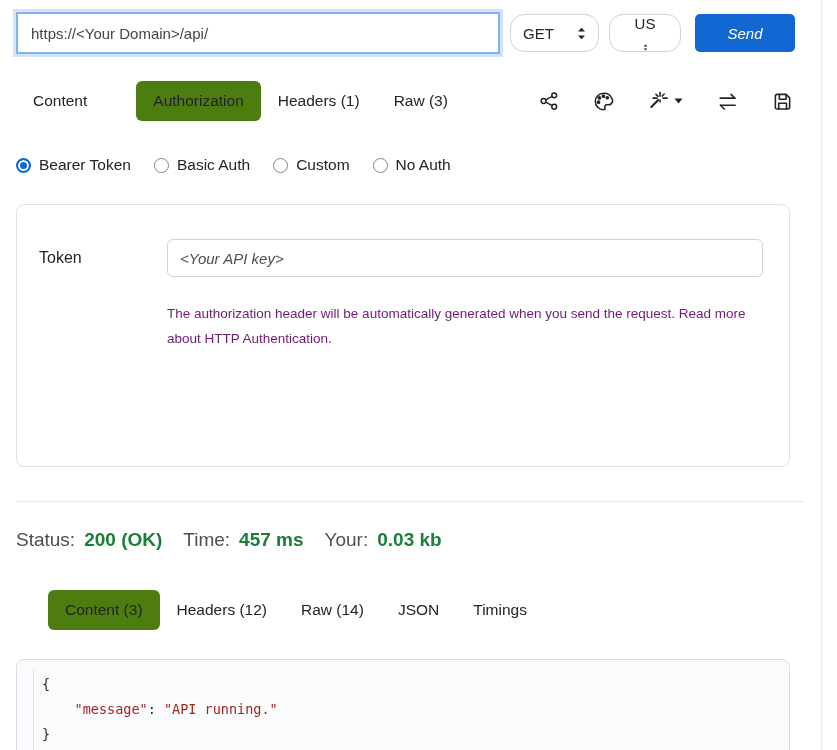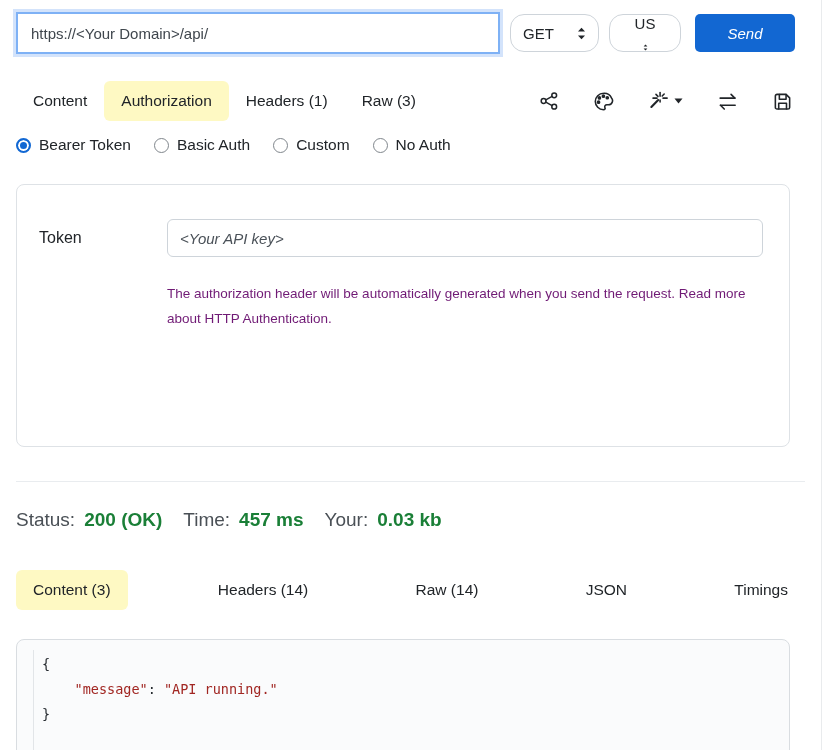--- a/index.html
+++ b/index.html
@@ -18,27 +18,27 @@
   .select:nth-of-type(2) { margin-left:10px; }
   .sel-method { margin-left:10px; width:89px; justify-content:space-between; }
   .sel-region { margin-left:11px; width:72px; justify-content:space-between;flex-direction:column; }
   .send-btn { margin-left:14px; width:100px; height:38px; border:none; border-radius:5px;
               background:#1267d2; color:#ffffff; font-size:15px; font-family:"Liberation Sans",sans-serif;
               cursor:pointer;font-style:italic; }
 
   
   .tabs-row { margin-top:24px; display:flex; align-items:center; height:42px; }
   .tab { padding:11px 17px; font-size:15.5px; border-radius:6px; cursor:pointer; white-space:nowrap; }
-  .tab.active { background:#fef9c3; }
+  .tab.active { background:#4d7c0f;margin-left:32px; }
   .toolbar { margin-left:auto; margin-right:12px; display:flex; align-items:center; gap:34px; }
   .tool-btn { display:flex; align-items:center; gap:5px; cursor:pointer; background:none; border:none; }
   .tool-btn svg { display:block; }
 
   
-  .auth-options { margin-top:12px; display:flex; align-items:center; gap:23px; height:22px; }
+  .auth-options { margin-top:32px; display:flex; align-items:center; gap:23px; height:22px; }
   .radio-option { display:flex; align-items:center; gap:8px; font-size:15.5px; cursor:pointer; }
   .radio { width:15px; height:15px; border-radius:50%; border:1px solid #80868c; background:#fff; flex:0 0 auto; }
   .radio.checked { border:2px solid #1268d3; background:#1268d3; box-shadow:inset 0 0 0 2px #ffffff; }
 
   
   .token-card { margin-top:28px; width:774px; height:263px; border:1px solid #dee2e6; border-radius:8px;
                 padding:34px 26px 0 22px; }
   .token-row { display:flex; align-items:center; }
   .token-label { width:128px; font-size:16px; color:#212529; flex:0 0 auto; }
   .token-input { flex:1; height:38px; border:1px solid #ced4da; border-radius:6px; padding:0 12px;
@@ -46,21 +46,21 @@
   .token-help { margin-left:128px; margin-top:24px; width:592px; font-size:13.5px; line-height:25px; color:#701a75; }
 
   .divider { margin-top:34px; border:none; border-top:1px solid #e9ecef; width:100%; }
 
   
   .status-bar { margin-top:27px; display:flex; align-items:baseline; font-size:19px; height:24px; }
   .status-label { color:#4a5056; margin-right:9px; }
   .status-value { color:#1a7f37; font-weight:700; margin-right:21px; }
 
   
-  .response-tabs { margin-top:35px; display:flex; align-items:center; height:43px;justify-content:space-between; }
+  .response-tabs { margin-top:35px; display:flex; align-items:center; height:43px; }
 
   
   .code-block { margin-top:28px; width:774px; height:140px; border:1px solid #d9dde1; border-radius:8px;
                 background:#fafbfc; padding:10px 0 0 16px; }
   .code-pre { border-left:1px solid #e2e5e8; padding:2px 0 0 8px; font-family:"DejaVu Sans Mono",monospace;
               font-size:13.5px; line-height:25px; color:#24292e; white-space:pre; height:100%; }
   .tok-string { color:#a12622; }
   .tok-plain { color:#24292e; }
 
   .icon-stroke { stroke:#212529; fill:none; stroke-width:1.5; stroke-linecap:round; stroke-linejoin:round; }
@@ -179,21 +179,21 @@
     <span class="status-label">Status:</span>
     <span class="status-value">200 (OK)</span>
     <span class="status-label">Time:</span>
     <span class="status-value">457 ms</span>
     <span class="status-label">Your:</span>
     <span class="status-value">0.03 kb</span>
   </div>
 
   <div class="response-tabs">
     <div class="tab active">Content (3)</div>
-    <div class="tab">Headers (14)</div>
+    <div class="tab">Headers (12)</div>
     <div class="tab">Raw (14)</div>
     <div class="tab">JSON</div>
     <div class="tab">Timings</div>
   </div>
 
   <div class="code-block">
     <div class="code-pre"><div class="code-line"><span class="tok-plain">{</span></div><div class="code-line"><span class="tok-plain">    </span><span class="tok-string">"message"</span><span class="tok-plain">: </span><span class="tok-string">"API running."</span></div><div class="code-line"><span class="tok-plain">}</span></div></div>
   </div>
 
 </div>

